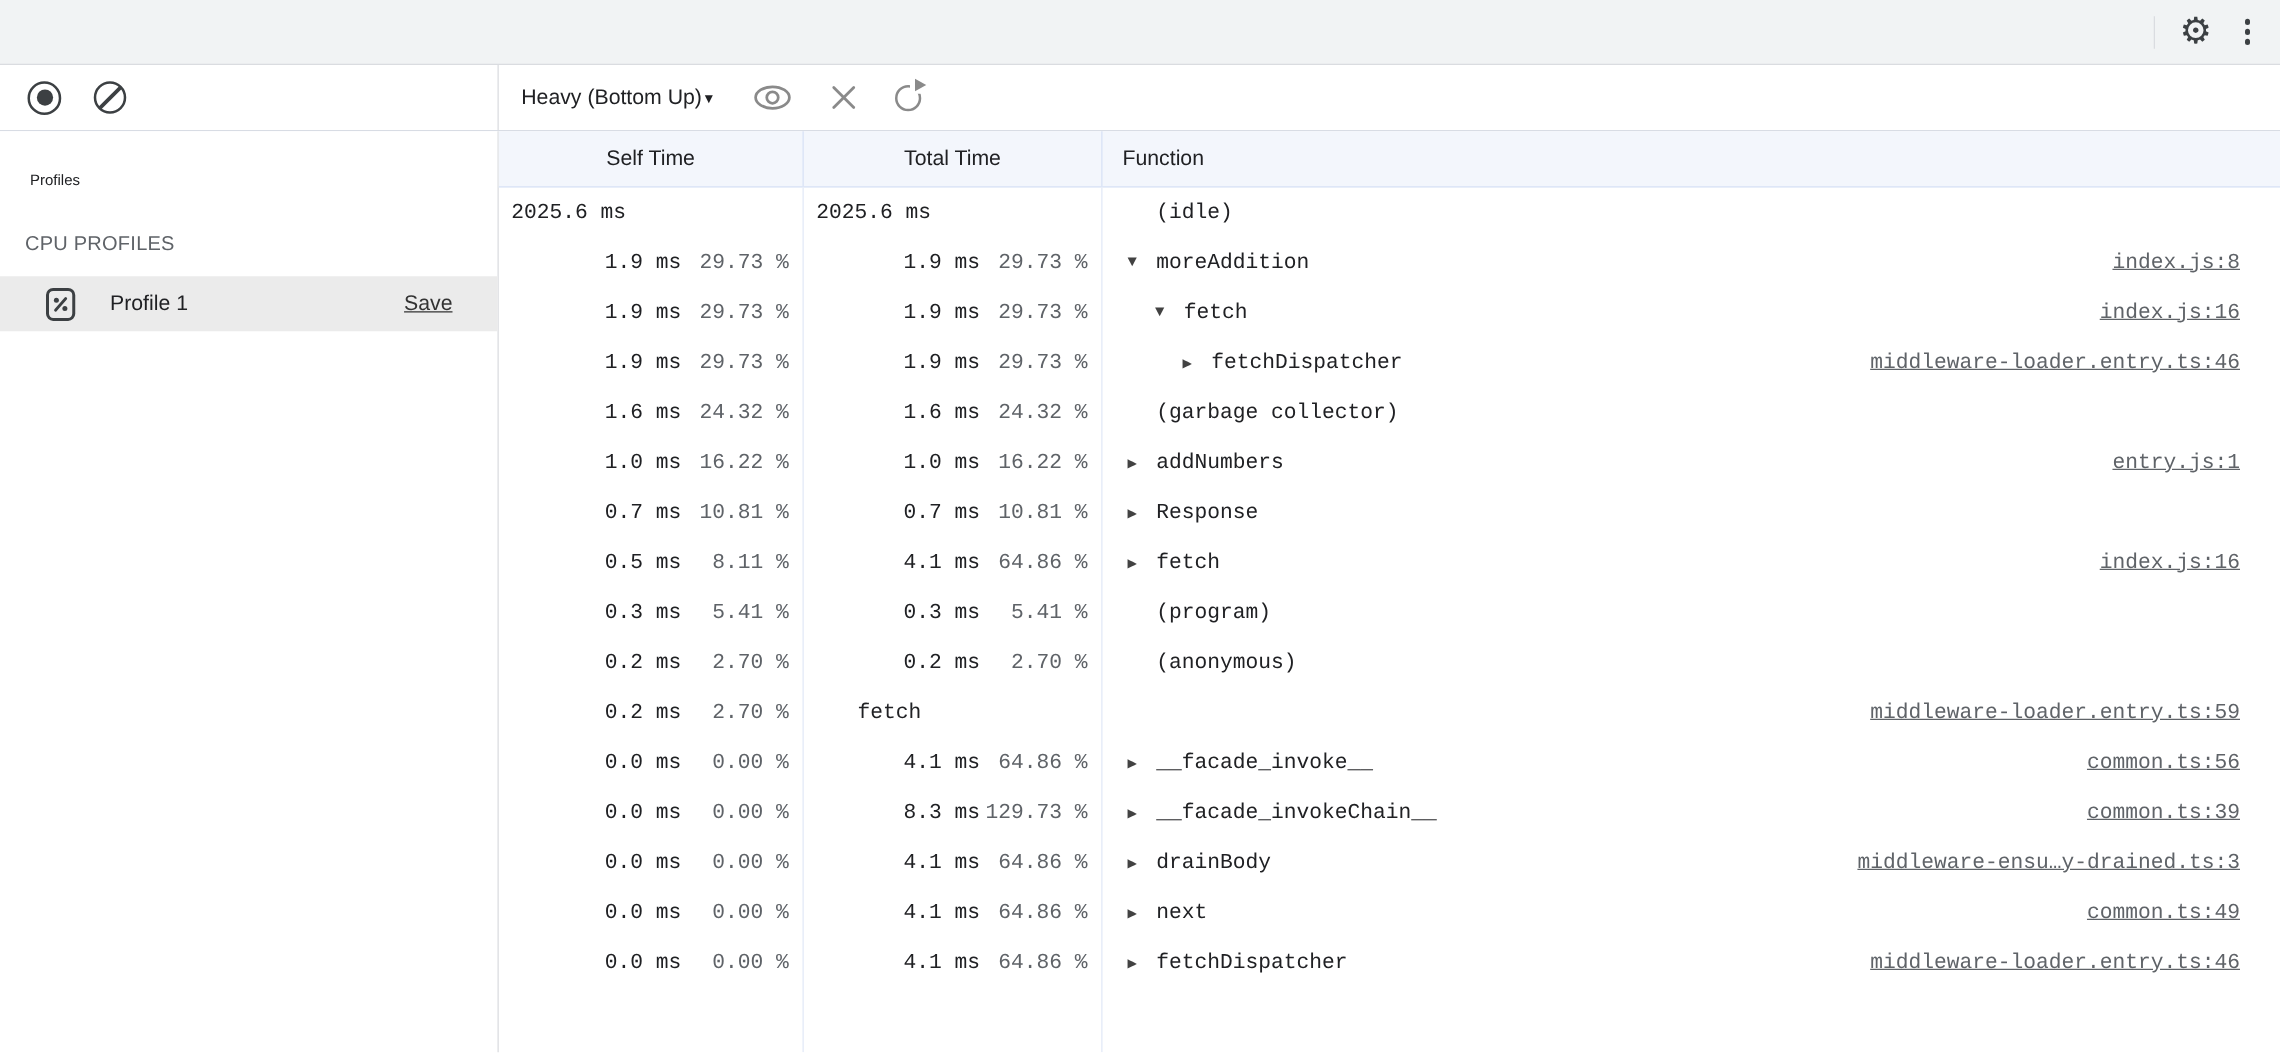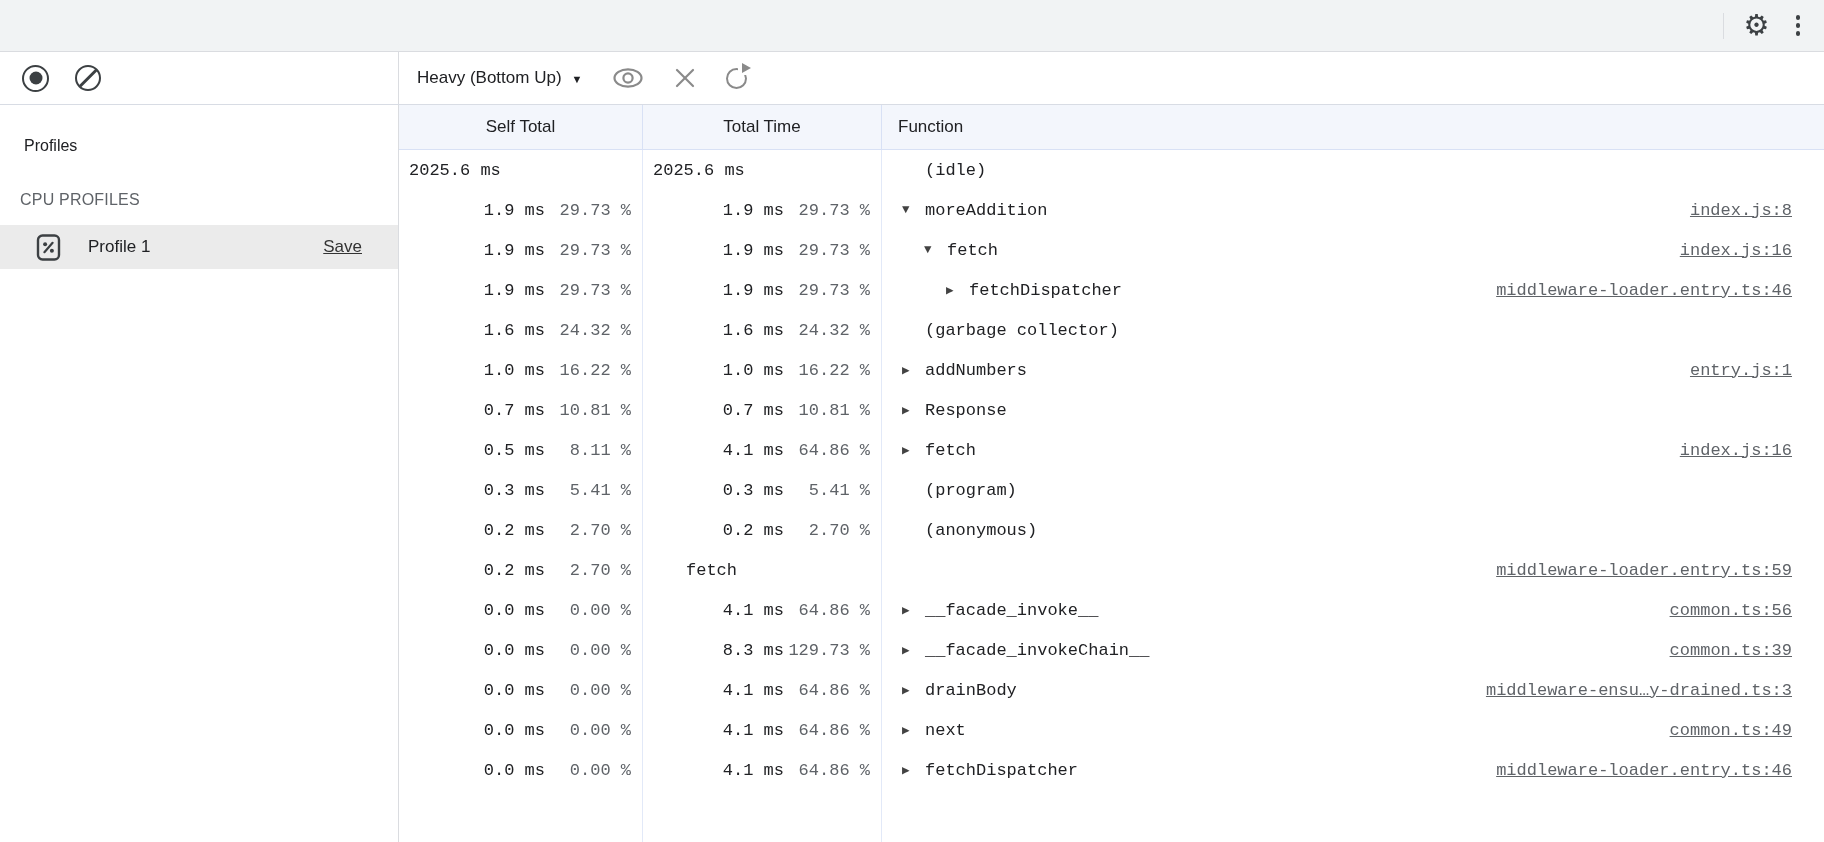--- a/index.html
+++ b/index.html
@@ -57,36 +57,36 @@
   .clear {
     width: 26px; height: 26px; border: 2.5px solid #3c4043; border-radius: 50%;
     position: relative; flex: none;
   }
   .clear::after {
     content: ""; position: absolute; left: 50%; top: 50%;
     width: 2.5px; height: 23px; background: #3c4043;
     transform: translate(-50%,-50%) rotate(45deg);
   }
   .tb-right { flex: 1; display: flex; align-items: center; gap: 30px; padding-left: 18px; }
-  .dropdown { display: flex; align-items: center; gap: 10px; font-size: 17px; color: #202124; }
+  .dropdown { display: flex; align-items: center; font-size: 17px; color: #202124; }
   .dropdown .caret { font-size: 11px; color: #202124; padding-top: 2px; }
   .icon-btn { display: flex; align-items: center; justify-content: center; }
   .refresh { width: 21px; height: 21px; border: 2.5px solid #8a8a8a; border-radius: 50%; position: relative; }
   .refresh::before { content: ""; position: absolute; top: -4px; right: -2px; width: 9px; height: 9px; background: #fff; }
   .refresh::after {
     content: ""; position: absolute; top: -7px; right: -6px;
     border-left: 9px solid #8a8a8a; border-top: 5px solid transparent; border-bottom: 5px solid transparent;
   }
 
   
   .content { flex: 1; display: flex; min-height: 0; }
 
   
   .sidebar { width: 399px; flex: none; border-right: 1px solid #dadce0; background: #fff; }
-  .sb-heading { margin: 32px 0 0 24px; font-size: 16px; color: #202124; }
+  .sb-heading { margin: 32px 0 0 24px; font-size: 12px; color: #202124; }
   .sb-section { margin: 36px 0 16px 20px; font-size: 16px; color: #5f6368; letter-spacing: 0.2px; }
   .sb-item {
     height: 44px; background: #ebebeb;
     display: flex; align-items: center;
     padding: 0 36px; font-size: 17px; color: #202124;
   }
   .sb-item .profile-icon { flex: none; display: flex; }
   .sb-item .pname { margin-left: 27px; }
   .sb-item .save { margin-left: auto; color: #333; text-decoration: underline; cursor: pointer; }
 
@@ -178,21 +178,21 @@
             <line x1="8.4" y1="19.2" x2="16.6" y2="9.8" stroke="#3c4043" stroke-width="2.2" stroke-linecap="round"></line>
           </svg>
         </span>
         <span class="pname">Profile 1</span>
         <span class="save">Save</span>
       </div>
     </div>
 
     <div class="main">
       <div class="grid-header">
-        <div class="hcol self">Self Total</div>
+        <div class="hcol self">Self Time</div>
         <div class="hcol total">Total Time</div>
         <div class="hcol fn">Function</div>
       </div>
       <div class="grid-body">
         <div class="vline v1"></div>
         <div class="vline v2"></div>
       <div class="row">
             <div class="tcell self no-pct">
               <span class="ms">2025.6 ms</span>
             </div>

